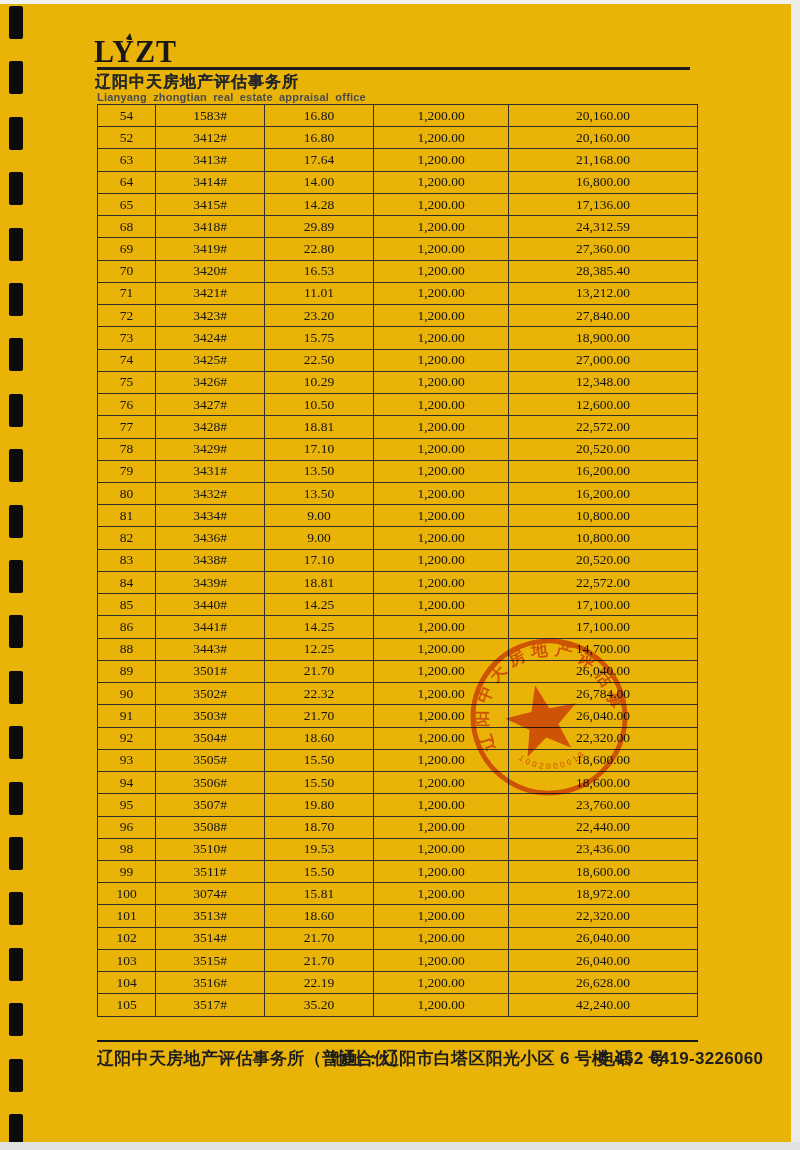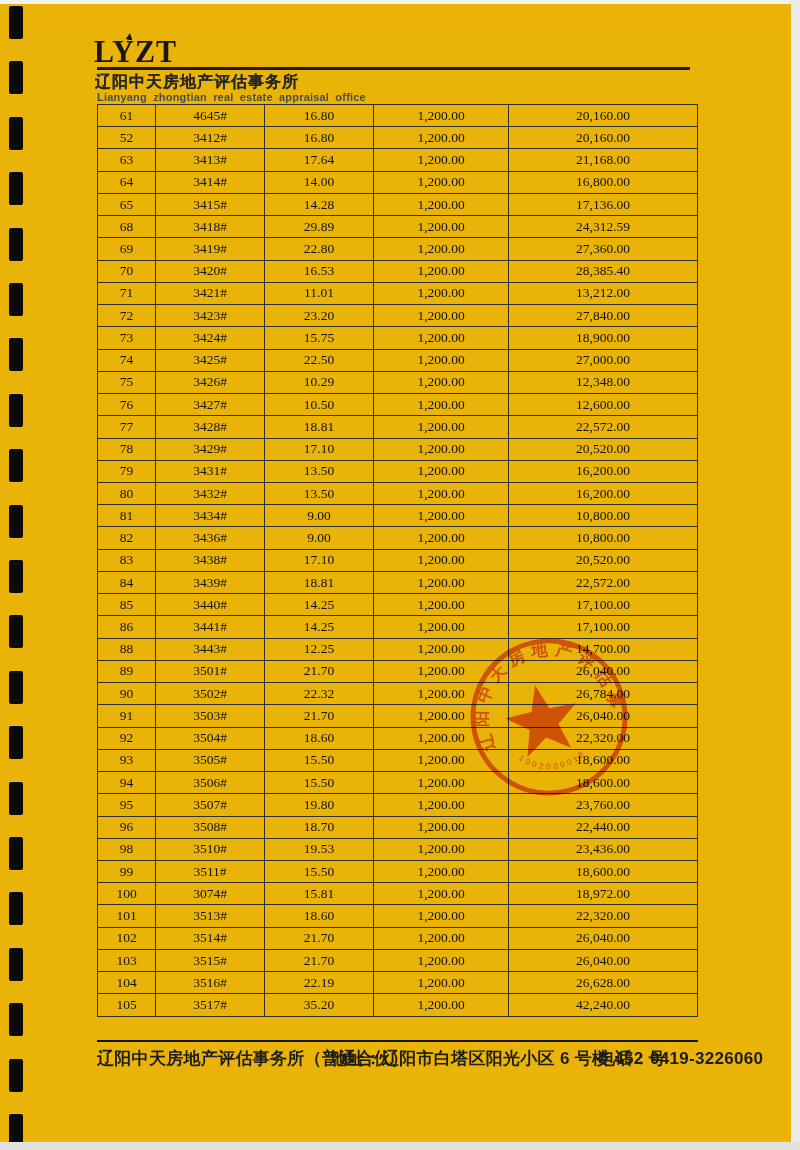--- a/index.html
+++ b/index.html
@@ -113,22 +113,22 @@
     <table class="price">
       <colgroup>
         <col style="width:58px">
           <col style="width:109px">
           <col style="width:109px">
         <col style="width:135px">
           <col style="width:189px">
       </colgroup>
       <tbody>
           <tr>
-            <td>61</td>
-            <td>4645#</td>
+            <td>54</td>
+            <td>1583#</td>
             <td>16.80</td>
             <td>1,200.00</td>
             <td>20,160.00</td>
           </tr>
           <tr>
             <td>52</td>
             <td>3412#</td>
             <td>16.80</td>
             <td>1,200.00</td>
             <td>20,160.00</td>

